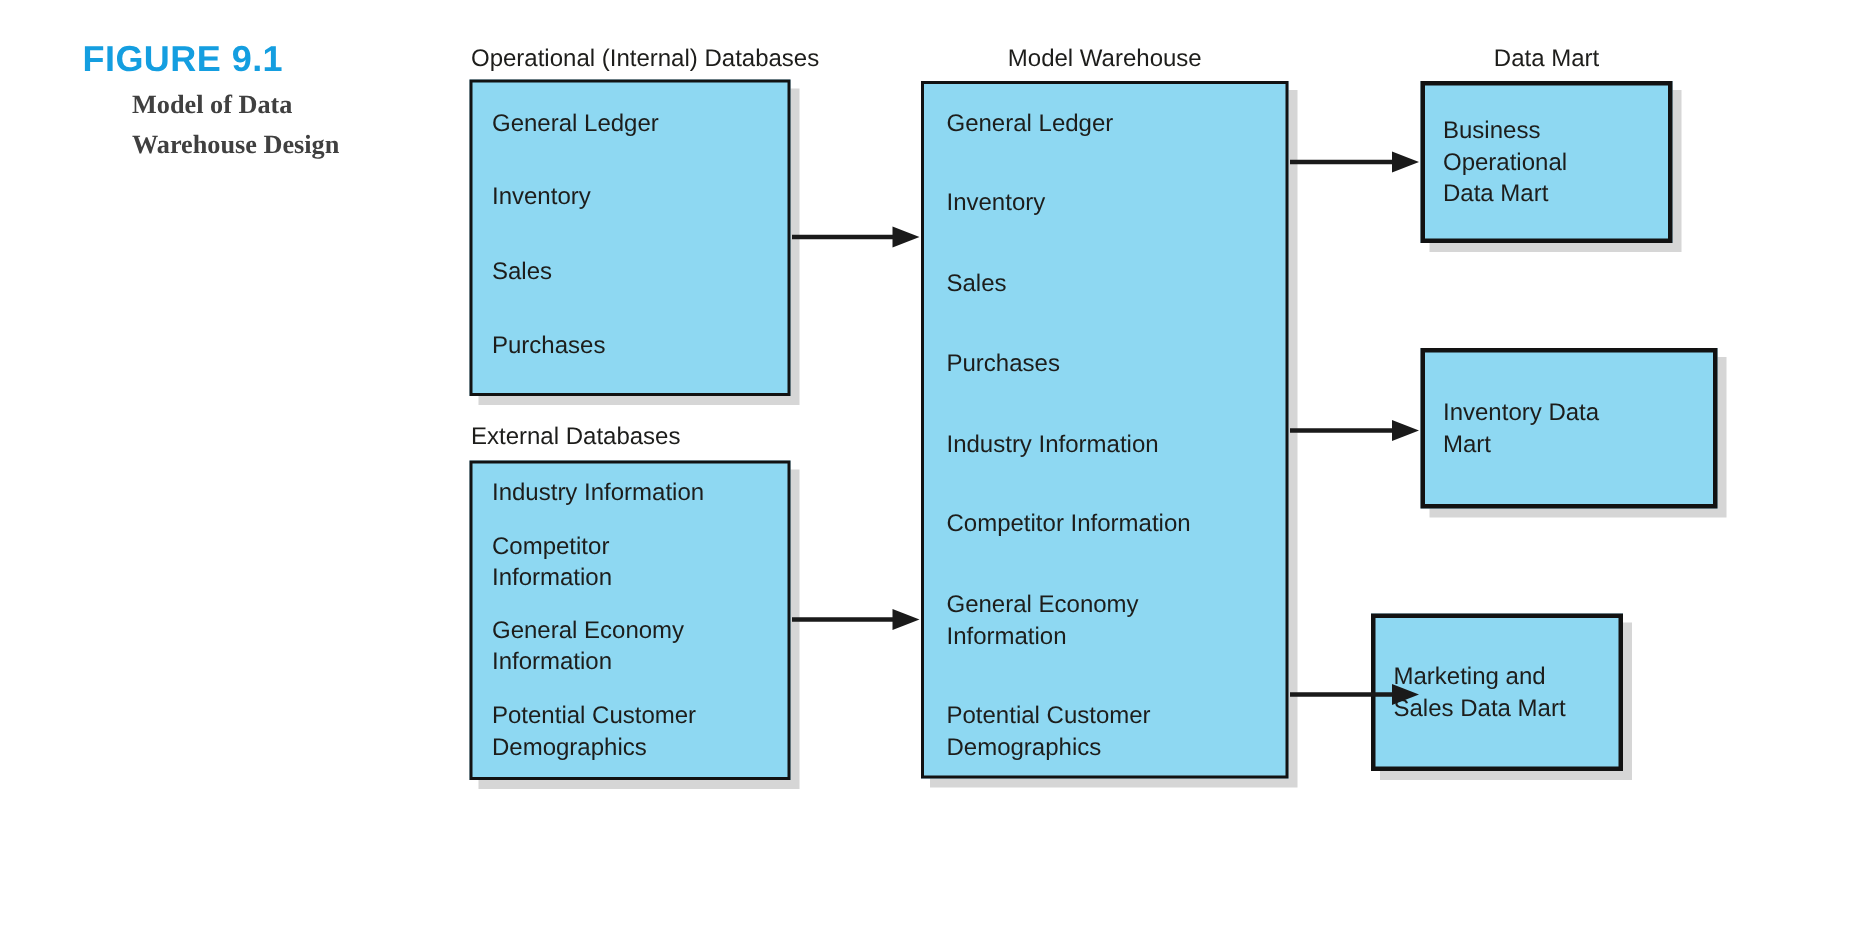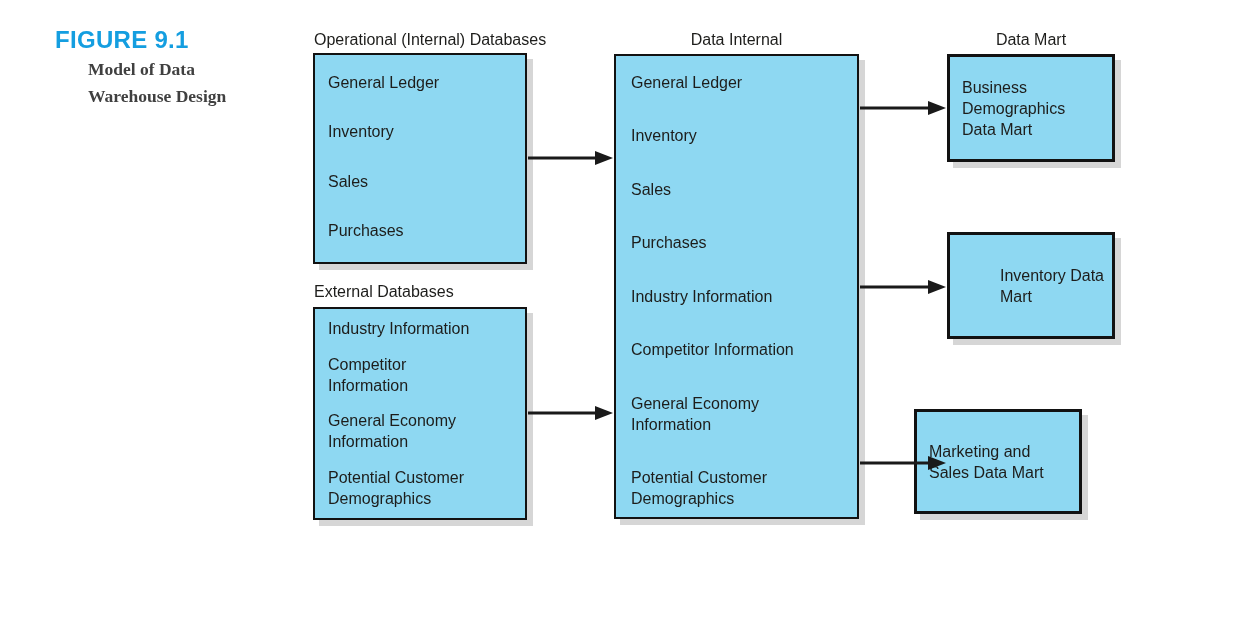--- a/index.html
+++ b/index.html
@@ -48,21 +48,21 @@
 
 <div class="page">
 
   <div class="caption">
     <div class="fig-num">FIGURE 9.1</div>
     <div class="fig-title">Model of Data Warehouse Design</div>
   </div>
 
   <div class="col-label" style="left:314px; top:31px;">Operational (Internal) Databases</div>
   <div class="col-label" style="left:314px; top:283px;">External Databases</div>
-  <div class="col-label centered" style="left:614px; top:31px; width:245px;">Data Internal</div>
+  <div class="col-label centered" style="left:614px; top:31px; width:245px;">Model Warehouse</div>
   <div class="col-label centered" style="left:947px; top:31px; width:168px;">Data Mart</div>
 
   <div class="dbox" style="left:313px; top:53px; width:214px; height:211px; padding:17px 12px 21px 13px;">
     <div class="box-item">General Ledger</div>
     <div class="box-item">Inventory</div>
     <div class="box-item">Sales</div>
     <div class="box-item">Purchases</div>
   </div>
 
   <div class="dbox" style="left:313px; top:307px; width:214px; height:213px; padding:9px 10px 9px 13px;">
@@ -83,25 +83,25 @@
     <div class="box-item">Industry Information</div>
     <div class="box-item">Competitor Information</div>
     <div class="box-item">General Economy
 Information</div>
     <div class="box-item">Potential Customer
 Demographics</div>
   </div>
 
   <div class="dbox mart" style="left:947px; top:54px; width:168px; height:108px; padding:0 8px 0 12px;">
     <div class="box-item">Business
-Demographics
+Operational
 Data Mart</div>
   </div>
 
-  <div class="dbox mart" style="left:947px; top:232px; width:168px; height:107px; padding:0 8px 0 12px;align-items:flex-end;">
+  <div class="dbox mart" style="left:947px; top:232px; width:198px; height:107px; padding:0 8px 0 12px;">
     <div class="box-item">Inventory Data
 Mart</div>
   </div>
 
   <div class="dbox mart" style="left:914px; top:409px; width:168px; height:105px; padding:0 8px 0 12px;">
     <div class="box-item">Marketing and
 Sales Data Mart</div>
   </div>
 
   <svg class="arrow-layer" viewBox="0 0 1240 619">

